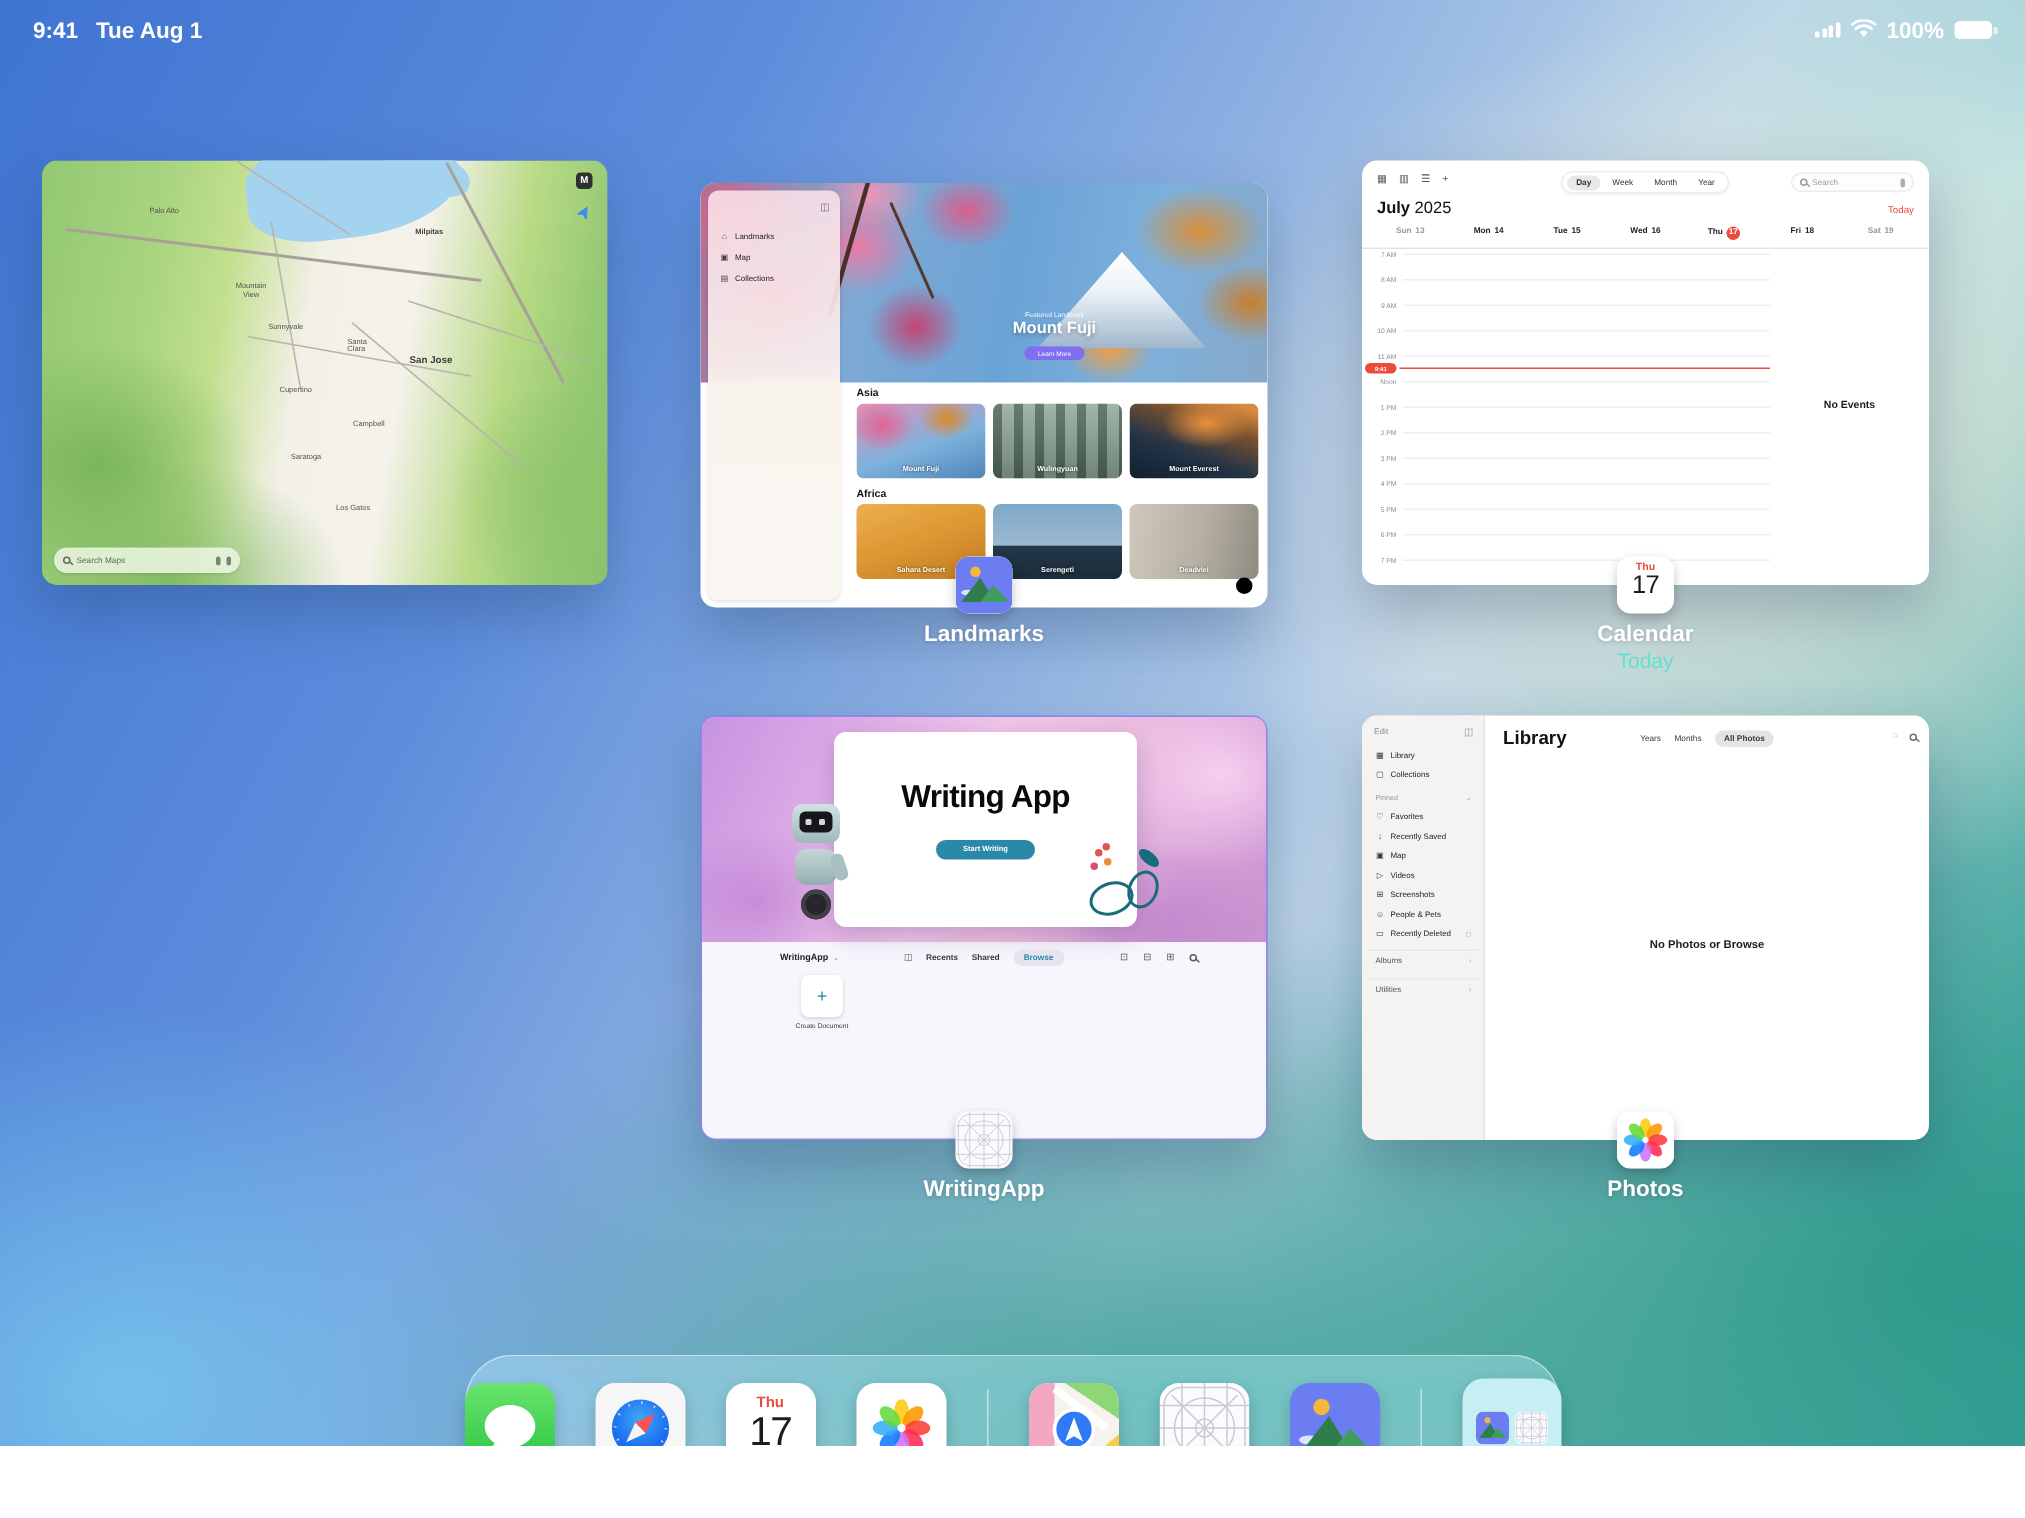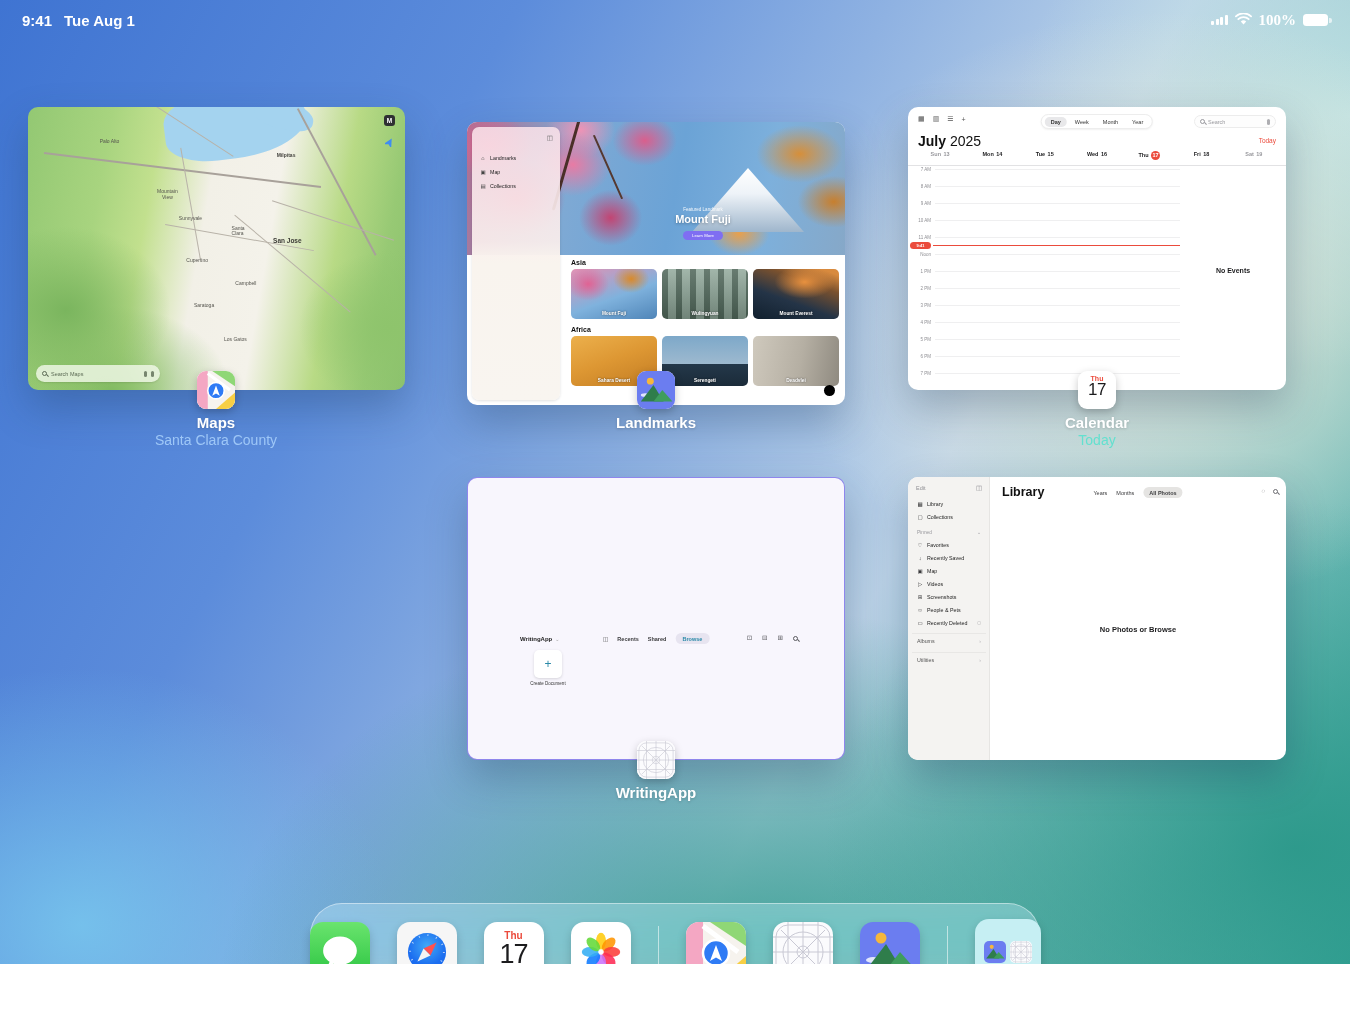--- a/index.html
+++ b/index.html
@@ -10,21 +10,21 @@
       radial-gradient(620px 480px at 86% 32%, rgba(238,236,218,.85), transparent 62%),
       radial-gradient(560px 420px at 100% 12%, rgba(195,228,228,.9), transparent 60%),
       radial-gradient(760px 560px at 96% 88%, rgba(40,150,135,.85), transparent 62%),
       radial-gradient(820px 620px at 55% 104%, rgba(32,148,130,.85), transparent 64%),
       radial-gradient(520px 430px at 6% 96%, rgba(120,200,238,.85), transparent 60%),
       linear-gradient(118deg,#3f74d2 0%,#5c8cdb 28%,#8fb2e2 48%,#bcd3e8 64%,#7fc0c0 82%,#3aa79b 100%);
   }
   
   .sb { position:absolute; top:0; left:0; right:0; height:34px; display:flex; justify-content:space-between; align-items:center; padding:6px 22px 0; color:#fff; font-size:15px; font-weight:600; }
   .sb-left { display:flex; gap:12px; }
-  .sb-right { display:flex; align-items:center; gap:7px; font-weight:600;font-family:Liberation Serif, serif; }
+  .sb-right { display:flex; align-items:center; gap:7px; font-weight:600; }
   .bars { display:flex; align-items:flex-end; gap:1.5px; }
   .bars i { width:3px; background:#fff; border-radius:1px; display:block; }
   .bars i:nth-child(1){height:4px}.bars i:nth-child(2){height:6px}.bars i:nth-child(3){height:8px}.bars i:nth-child(4){height:10px}
   .batt { width:25px; height:12px; background:#fff; border-radius:3.5px; position:relative; }
   .batt::after { content:''; position:absolute; right:-3.5px; top:3.5px; width:2.5px; height:5px; background:rgba(255,255,255,.65); border-radius:0 2px 2px 0; }
   
   .card { position:absolute; border-radius:10px; box-shadow:0 18px 40px rgba(25,55,90,.30); overflow:hidden; background:#fff; }
   .applabel { position:absolute; text-align:center; color:#fff; }
   .applabel .ic { width:38px; height:38px; border-radius:9px; margin:0 auto; box-shadow:0 3px 8px rgba(0,0,0,.22); overflow:hidden; position:relative; background:#fff; }
   .applabel .nm { margin-top:5px; font-size:15px; font-weight:600; text-shadow:0 1px 3px rgba(0,0,0,.18); }
@@ -105,21 +105,21 @@
   .lm-row.africa .lm-thumb:nth-of-type(3){background:linear-gradient(100deg,#cfc9bd 0%,#b5afa3 55%,#8f8a80 100%);}
   .lm-dot { position:absolute; right:10px; bottom:9px; width:11px; height:11px; border-radius:50%; background:#000; }
   
   .c-cal { left:908px; top:107px; width:378px; height:283px; background:#fff; }
   .cal-tools { position:absolute; top:8px; left:10px; display:flex; gap:8px; font-size:7px; color:#555; align-items:center; }
   .cal-seg { position:absolute; left:50%; top:7px; transform:translateX(-50%); display:flex; gap:2px; background:#fff; border:1px solid #ededed; border-radius:9px; padding:1.5px 3px; box-shadow:0 1px 2px rgba(0,0,0,.06); }
   .cal-seg span { font-size:5.5px; color:#333; padding:2px 6px; border-radius:6px; }
   .cal-seg span:nth-of-type(1) { background:#e8e8ea; font-weight:700; }
   .cal-search { position:absolute; top:8px; right:10px; width:82px; height:13px; border:1px solid #ececec; border-radius:7px; background:#fdfdfd; display:flex; align-items:center; gap:3px; padding:0 5px; color:#9a9a9f; font-size:5.5px; }
   .cal-search .mic { margin-left:auto; }
-  .cal-title { position:absolute; top:26px; left:10px; font-size:14px; color:#111; }
+  .cal-title { position:absolute; top:26px; left:10px; font-size:11px; color:#111; }
   .cal-title b { font-weight:700; }
   .cal-today { position:absolute; top:30px; right:10px; font-size:6.5px; color:#eb4b3c; }
   .cal-days { position:absolute; top:44px; left:6px; right:6px; display:flex; }
   .cal-day { flex:1; text-align:center; font-size:5.5px; color:#1c1c1e; font-weight:600; }
   .cal-day:nth-of-type(1), .cal-day:nth-of-type(7) { color:#98989d; }
   .cal-day .num { margin-left:1px; }
   .cal-day:nth-of-type(5) .num { background:#eb4b3c; color:#fff; border-radius:50%; display:inline-block; width:9px; height:9px; line-height:9px; }
   .cal-hr { position:absolute; top:58px; left:0; right:0; border-top:1px solid #e2e2e4; }
   .cal-grid { position:absolute; left:0; right:0; top:62px; }
   .cal-row { height:17px; position:relative; }
@@ -263,35 +263,20 @@
     <div class="mp-loc"><svg width="9" height="9" viewBox="0 0 9 9">
           <path d="M4.5 0 L9 9 L4.5 6.5 L0 9 Z" fill="#3f8df2" transform="rotate(30 4.5 4.5)"></path>
         </svg></div>
     <div class="mp-search">
       <span class="mag"></span>
       <span>Search Maps</span>
       <span class="mic" style="margin-left:auto"></span>
       <span class="mic"></span>
     </div>
   </div>
-  <div class="applabel" style="left:128px;top:371px;width:176px;">
-    <div class="ic">
-      <svg width="38" height="38" viewBox="0 0 60 60">
-          <rect width="60" height="60" fill="#f6f3ee"></rect>
-          <rect width="17" height="60" fill="#f4a7c3"></rect>
-          <polygon points="24,0 60,0 60,24" fill="#8fd776"></polygon>
-          <polygon points="60,34 60,60 30,60" fill="#f7cf45"></polygon>
-          <path d="M17 4 L52 30" stroke="#fff" stroke-width="5"></path>
-          <circle cx="30" cy="31" r="13" fill="#2f7bf5" stroke="#fff" stroke-width="2.5"></circle>
-          <path d="M30 23 L36 39 L30 35.5 L24 39 Z" fill="#fff"></path>
-        </svg>
-    </div>
-    <div class="nm">Maps</div>
-    <div class="sub" style="color:#9ec7f7">Santa Clara County</div>
-  </div>
 
   <div class="card c-lm">
     <div class="lm-hero">
       <div class="lm-branch"></div>
       <div class="lm-branch2"></div>
       <div class="lm-fuji"></div>
       <div class="lm-kicker">Featured Landmark</div>
       <div class="lm-title">Mount Fuji</div>
       <div class="lm-btn">Learn More</div>
     </div>
@@ -507,20 +492,42 @@
   <div class="applabel" style="left:1009px;top:371px;width:176px;">
     <div class="ic">
       <div class="cal-ic-wd">Thu</div>
       <div class="cal-ic-day">17</div>
     </div>
     <div class="nm">Calendar</div>
     <div class="sub" style="color:#63e0cf">Today</div>
   </div>
 
   <div class="card c-wr">
+    <div class="wr-hero">
+      <div class="wr-card">
+        <div class="wr-title">Writing App</div>
+        <div class="wr-btn">Start Writing</div>
+      </div>
+      <div class="wr-bot">
+        <div class="bh"></div>
+          <div class="bf"></div>
+          <div class="bb"></div>
+          <div class="ba"></div>
+          <div class="bw"></div>
+      </div>
+      <div class="wr-plant">
+        <div class="v1"></div>
+          <div class="v2"></div>
+          <div class="lf"></div>
+          <div class="f1"></div>
+          <div class="f2"></div>
+          <div class="f3"></div>
+          <div class="f4"></div>
+      </div>
+    </div>
     <div class="wr-app">
       <span>WritingApp</span>
       <i>⌄</i>
     </div>
     <div class="wr-tabs">
       <i class="tog">◫</i>
 
         <span>Recents</span>
 
         <span>Shared</span>
@@ -633,20 +640,38 @@
         <span>Months</span>
 
         <span>All Photos</span>
 
     </div>
     <div class="ph-actions">
       <i>◌</i>
       <span class="mag"></span>
     </div>
     <div class="ph-empty">No Photos or Browse</div>
+  </div>
+  <div class="applabel" style="left:1009px;top:741px;width:176px;">
+    <div class="ic">
+      <svg width="38" height="38" viewBox="0 0 60 60">
+          <rect width="60" height="60" fill="#fff"></rect>
+          <g transform="translate(30,30)">
+            <ellipse cx="0" cy="-13" rx="6" ry="10" fill="#ffcb0d" opacity=".88"></ellipse>
+            <ellipse cx="0" cy="-13" rx="6" ry="10" fill="#ff9501" opacity=".88" transform="rotate(45)"></ellipse>
+            <ellipse cx="0" cy="-13" rx="6" ry="10" fill="#fc3d39" opacity=".88" transform="rotate(90)"></ellipse>
+            <ellipse cx="0" cy="-13" rx="6" ry="10" fill="#fe2b54" opacity=".88" transform="rotate(135)"></ellipse>
+            <ellipse cx="0" cy="-13" rx="6" ry="10" fill="#cb73fa" opacity=".88" transform="rotate(180)"></ellipse>
+            <ellipse cx="0" cy="-13" rx="6" ry="10" fill="#0f7bff" opacity=".88" transform="rotate(225)"></ellipse>
+            <ellipse cx="0" cy="-13" rx="6" ry="10" fill="#35aef4" opacity=".88" transform="rotate(270)"></ellipse>
+            <ellipse cx="0" cy="-13" rx="6" ry="10" fill="#63da38" opacity=".88" transform="rotate(315)"></ellipse>
+          </g>
+        </svg>
+    </div>
+    <div class="nm">Photos</div>
   </div>
 
   <div class="dock">
     <div class="dk dk-msg">
       <svg width="44" height="44" viewBox="0 0 60 60">
           <path d="M30 9C17.3 9 7 17.6 7 28.3c0 6.1 3.4 11.5 8.7 15-.5 2.5-2 4.8-3.9 6.4 3.4-.3 6.7-1.6 9.3-3.6 2.8.9 5.8 1.4 8.9 1.4 12.7 0 23-8.6 23-19.2S42.7 9 30 9z" fill="#fff"></path>
         </svg>
     </div>
     <div class="dk dk-saf">
       <svg width="52" height="52" viewBox="0 0 60 60">

